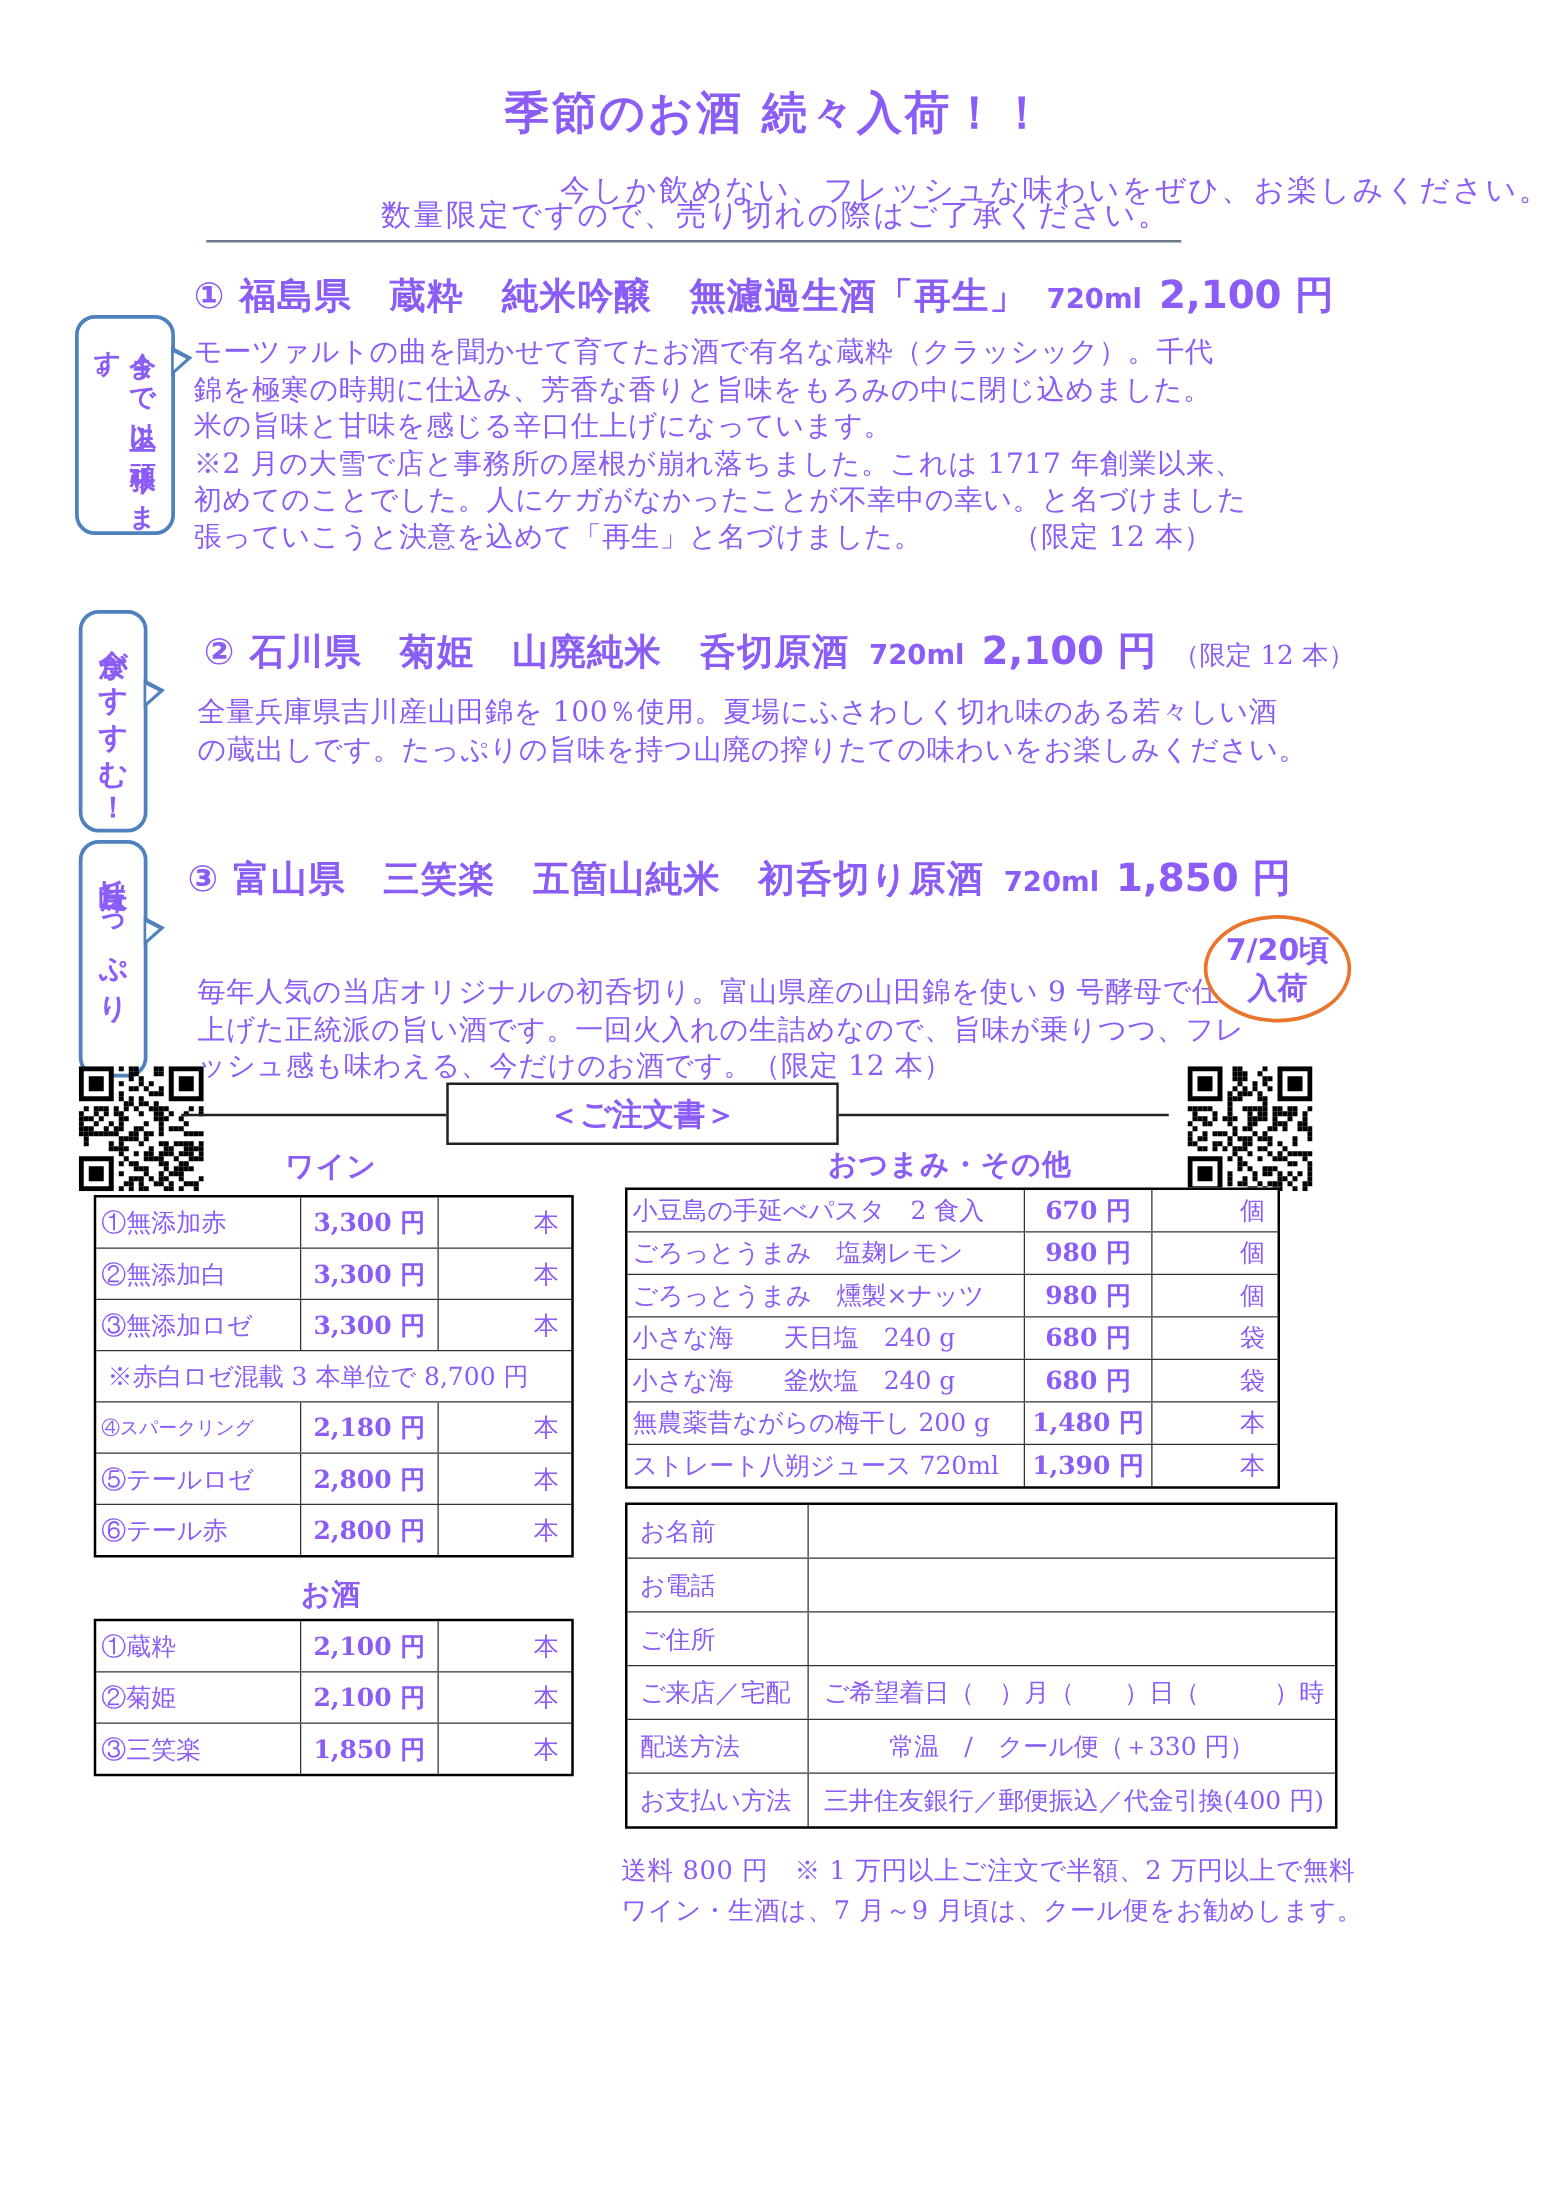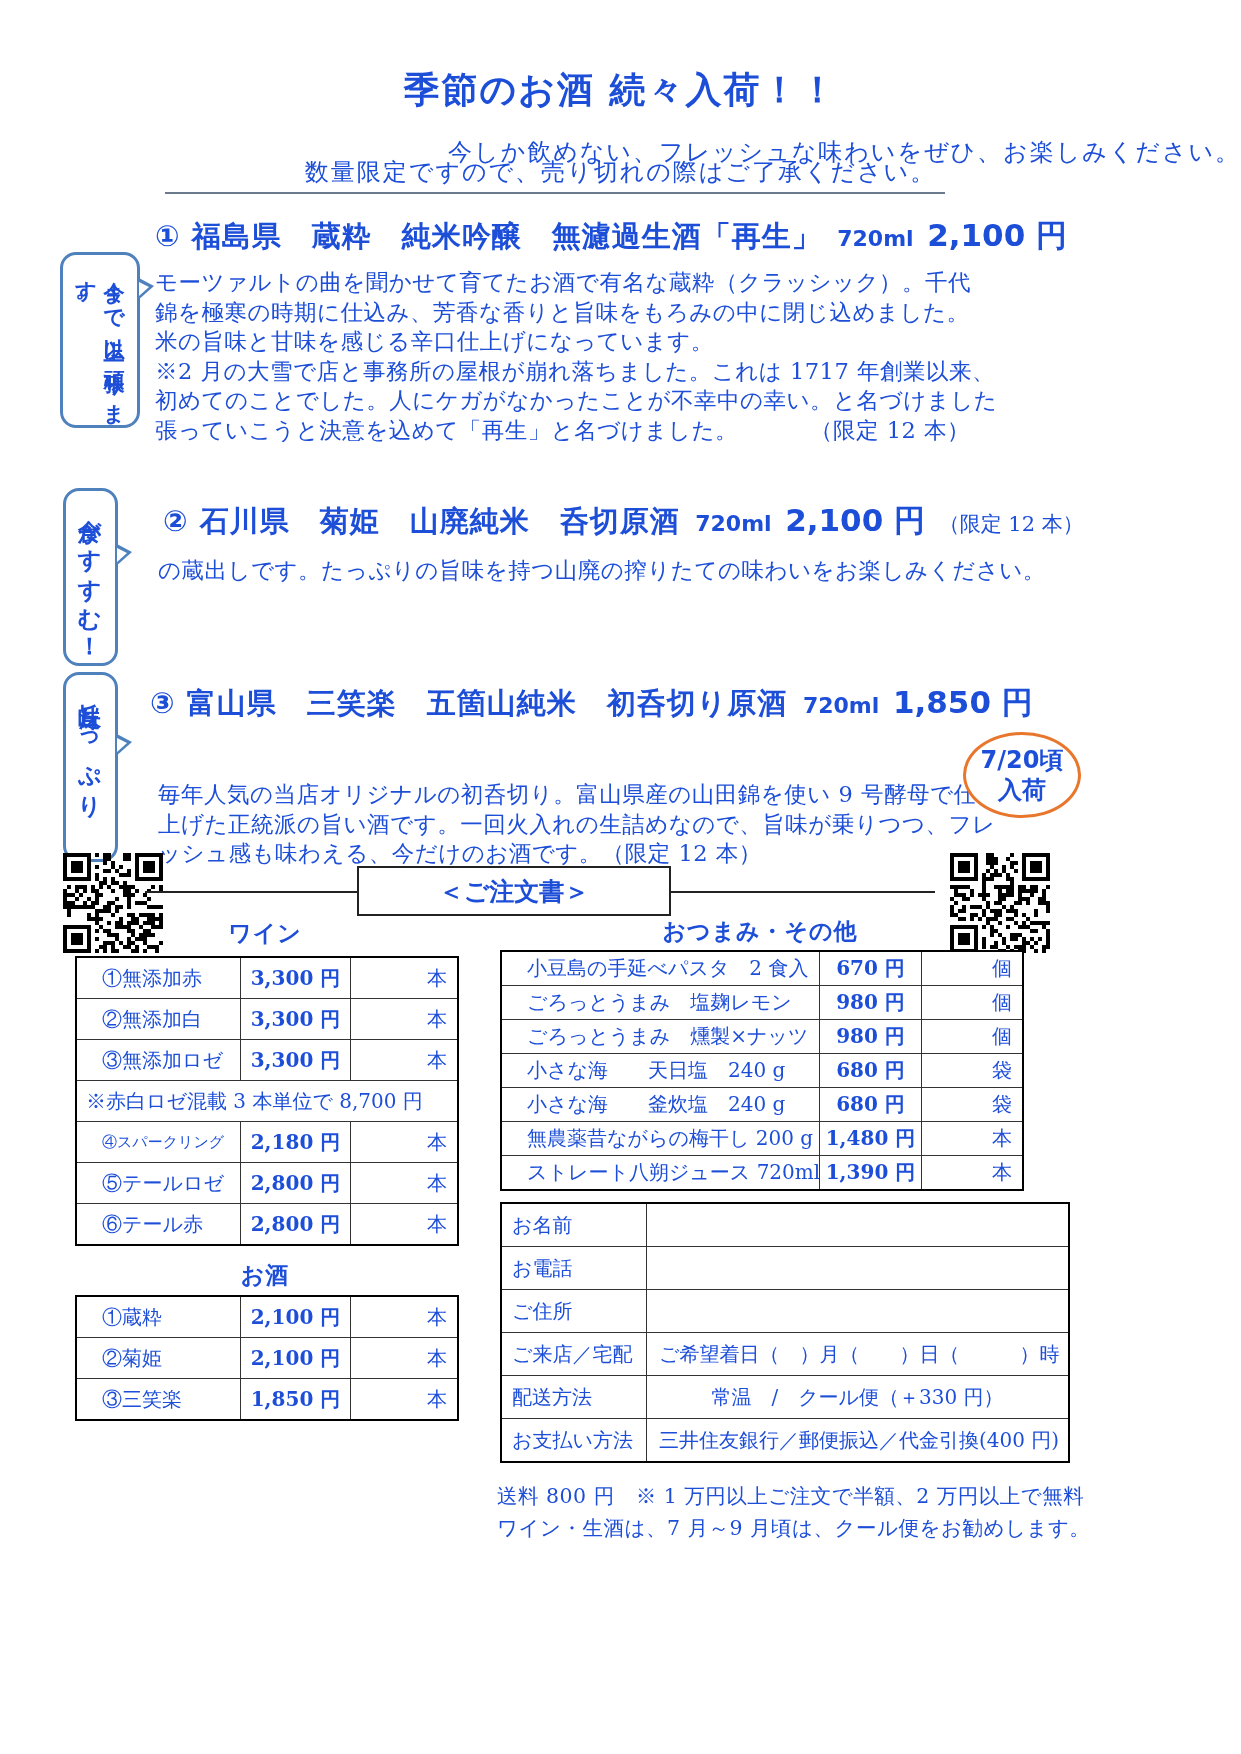--- a/index.html
+++ b/index.html
@@ -1,17 +1,17 @@
 <!DOCTYPE html>
 <html><head>
 <meta charset="utf-8">
 <style>
   html,body{margin:0;padding:0;background:#fff;}
   .page{position:relative;width:1241px;height:1586px;background:#fff;overflow:hidden;
-        font-family:"DejaVu Serif","Liberation Serif",serif;color:#1d4ed8;border-radius:22px;}
+        font-family:"DejaVu Serif","Liberation Serif",serif;color:#8b5cf6;border-radius:22px;}
 
   
   .hdr-title{position:absolute;top:66px;left:0;width:100%;text-align:center;
              font-family:"DejaVu Sans","Liberation Sans",sans-serif;
              font-weight:bold;font-size:36px;letter-spacing:2px;}
   .hdr-sub{position:absolute;left:0;width:100%;text-align:center;font-size:24px;letter-spacing:2px;}
   .hdr-sub.s1{top:136px;text-align:right;}
   .hdr-sub.s2{top:156px;}
   .hdr-rule{position:absolute;top:192px;left:165px;width:780px;border-top:2px solid #6b7b8d;}
 
@@ -68,21 +68,21 @@
   .tbl-head{position:absolute;text-align:center;font-family:"DejaVu Sans","Liberation Sans",sans-serif;
             font-weight:bold;font-size:23px;letter-spacing:1px;}
   .wine-head{left:75px;top:918px;width:380px;}
   .sake-head{left:75px;top:1260px;width:380px;}
   .snack-head{left:500px;top:916px;width:520px;}
 
   .ptable{position:absolute;border:2px solid #000;background:#fff;}
   .ptable .row{display:grid;border-bottom:1px solid #333;}
   .ptable .row:last-child{border-bottom:none;}
   .ptable .cell{display:flex;align-items:center;font-size:20px;overflow:hidden;}
-  .ptable .cell.name{padding-left:25px;border-right:1px solid #333;white-space:nowrap;}
+  .ptable .cell.name{padding-left:4px;border-right:1px solid #333;white-space:nowrap;}
   .ptable .cell.price{justify-content:center;border-right:1px solid #333;font-weight:bold;}
   .ptable .cell.unit{justify-content:flex-end;padding-right:10px;}
   .ptable .cell.note{grid-column:1/4;padding-left:9px;white-space:nowrap;}
 
   .wine-tbl{left:75px;top:956px;width:380px;}
   .wine-tbl .row{grid-template-columns:164px 110px 1fr;height:40px;}
   .wine-tbl .small{font-size:15px;}
   .sake-tbl{left:75px;top:1295px;width:380px;}
   .sake-tbl .row{grid-template-columns:164px 110px 1fr;height:40px;}
   .snack-tbl{left:500px;top:950px;width:520px;}
@@ -134,20 +134,21 @@
     <span>食がすすむ！</span>
     <span class="tail"></span>
   </div>
   <div class="item-head h2">
     <span class="t">② 石川県　菊姫　山廃純米　呑切原酒</span>
     <span class="sz">720ml</span>
     <span class="pr">2,100 円</span>
     <span class="nt">（限定 12 本）</span>
   </div>
   <div class="desc d2">
+    <div class="line">全量兵庫県吉川産山田錦を 100％使用。夏場にふさわしく切れ味のある若々しい酒</div>
     <div class="line">の蔵出しです。たっぷりの旨味を持つ山廃の搾りたての味わいをお楽しみください。</div>
   </div>
 
   <div class="bubble b3">
     <span>旨味たっぷり</span>
     <span class="tail"></span>
   </div>
   <div class="item-head h3">
     <span class="t">③ 富山県　三笑楽　五箇山純米　初呑切り原酒</span>
     <span class="sz">720ml</span>

